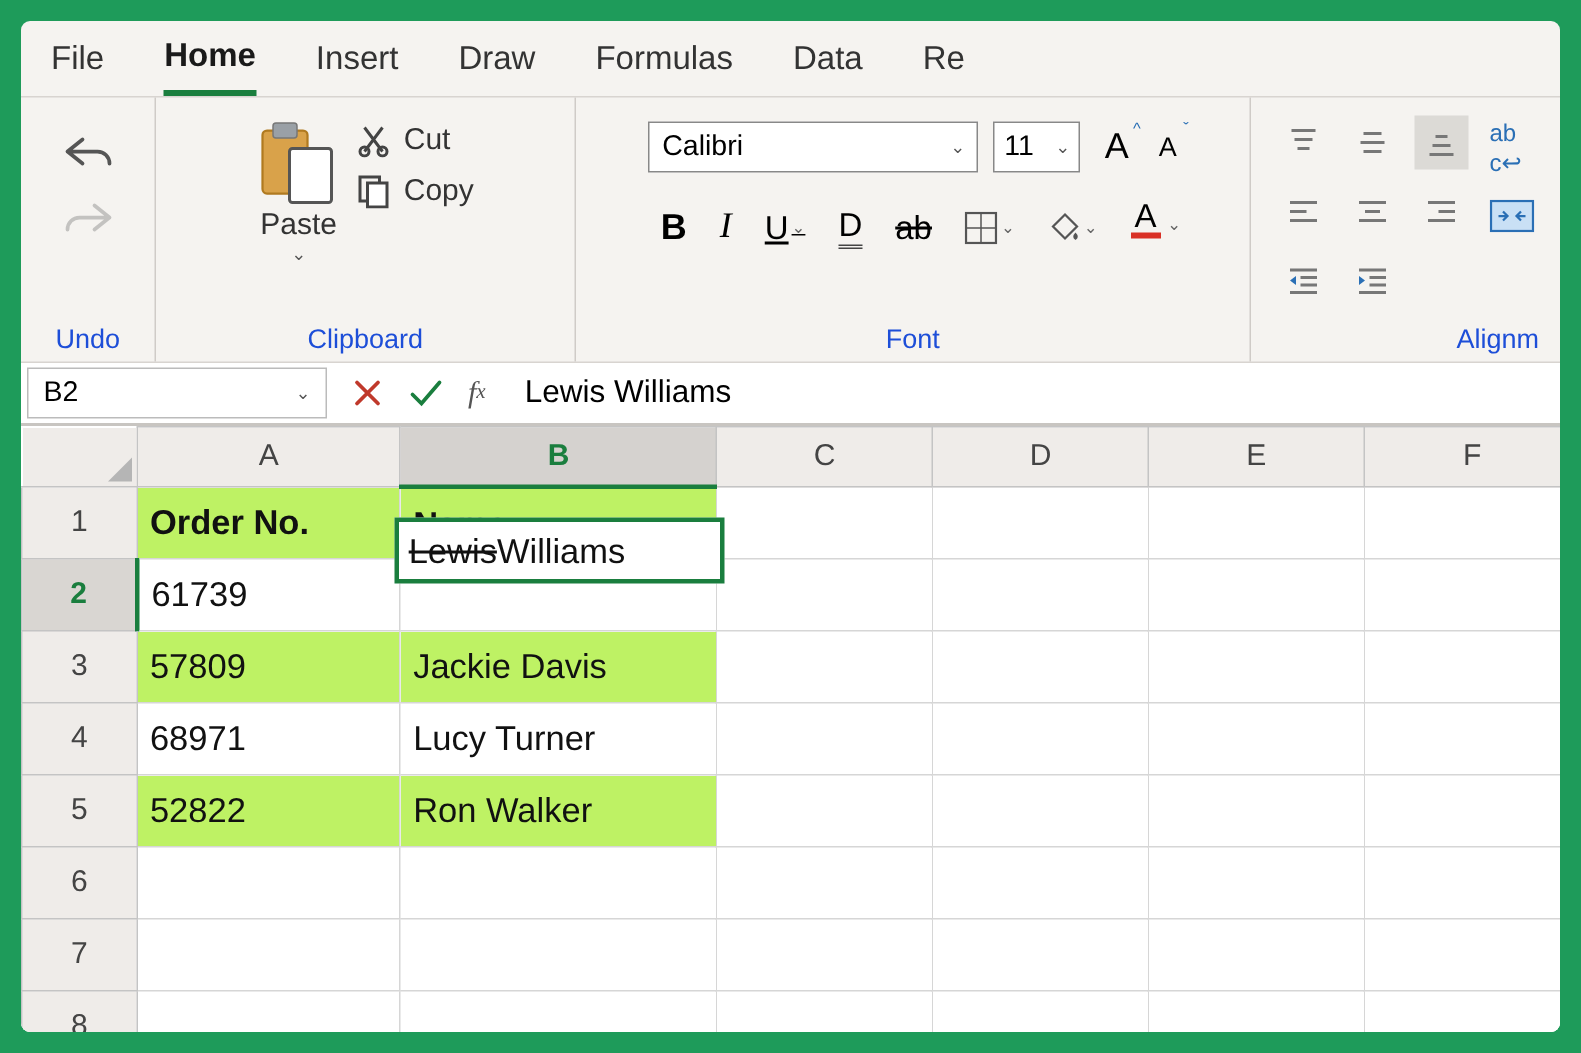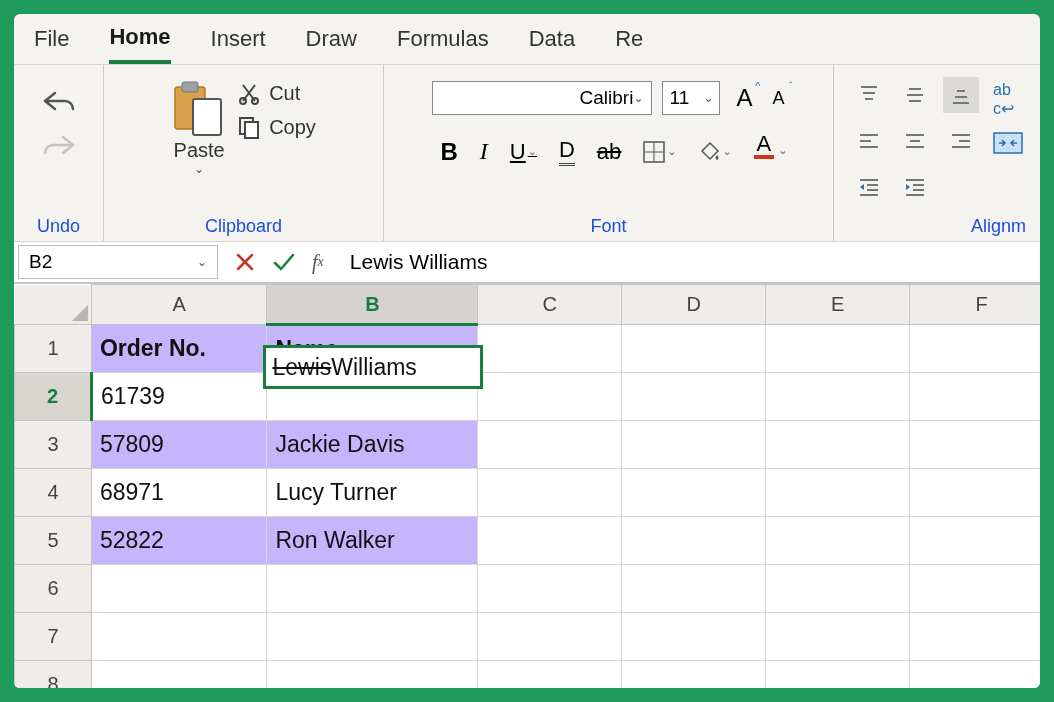--- a/index.html
+++ b/index.html
@@ -55,21 +55,21 @@
   
   .clip-body { display: flex; gap: 10px; padding-top: 6px; }
   .paste-col { display: flex; flex-direction: column; align-items: center; gap: 0px; }
   .paste-label { font-size: 20px; color: #333; }
   .clip-actions { display: flex; flex-direction: column; gap: 10px; padding-top: 2px; }
   .clip-row { display: flex; align-items: center; gap: 8px; font-size: 20px; color: #333; cursor: pointer; }
   .clip-row.disabled { color: #a8a5a1; }
   
   .font-body { display: flex; flex-direction: column; gap: 18px; padding-top: 8px; }
   .font-row1 { display: flex; align-items: center; gap: 10px; }
-  .font-name-box { border: 1px solid #888; background: #fff; height: 34px; width: 220px; display: flex; align-items: center; padding: 0 8px; font-size: 19px; justify-content: flex-end; }
+  .font-name-box { border: 1px solid #888; background: #fff; height: 34px; width: 220px; display: flex; align-items: center; padding: 0 8px; font-size: 19px; justify-content: space-between; }
   .font-size-box { border: 1px solid #888; background: #fff; height: 34px; width: 58px; display: flex; align-items: center; padding: 0 6px; font-size: 19px; justify-content: space-between; }
   .grow-shrink { display: flex; gap: 10px; margin-left: 6px; }
   .font-row2 { display: flex; align-items: center; gap: 22px; padding-left: 8px; }
   .f-btn { cursor: pointer; display:inline-flex; align-items:center; }
   .caret { font-size: 11px; color: #666; margin-left: 2px; }
   
   .align-body { display: grid; grid-template-columns: repeat(3, 36px); grid-template-rows: repeat(3, 36px); gap: 10px; padding-top: 4px; }
   .align-cell { display:flex; align-items:center; justify-content:center; cursor:pointer; }
   .align-extra { display:flex; flex-direction:column; gap:14px; padding-top:8px; margin-left:14px;}
   
@@ -86,21 +86,21 @@
   
   .grid-wrap { flex:1; overflow:hidden; background:#fff; }
   table.sheet { border-collapse: collapse; width: 1040px; }
   .corner { width: 80px; height: 40px; border-right:1px solid #c4c4c4; border-bottom:1px solid #c4c4c4; background:#efece9; position:relative;}
   .corner::after { content:""; position:absolute; right:3px; bottom:3px; width:0;height:0; border-left:16px solid transparent; border-bottom:16px solid #b5b5b5;}
   th.colh { background:#efece9; border:1px solid #c4c4c4; font-weight:400; font-size:20px; color:#444; height:40px; }
   th.colh.sel { background:#d5d2cf; border-bottom:3px solid #1a7e3e; font-weight:700; color:#1a7e3e;}
   th.rowh { background:#efece9; border:1px solid #c4c4c4; font-weight:400; font-size:20px; color:#444; width:80px;}
   th.rowh.sel { background:#d9d6d2; border-right:3px solid #1a7e3e; font-weight:700; color:#1a7e3e;}
   td.cell { border:1px solid #d6d6d6; height:48px; padding:0 8px; font-size:23px; color:#111; background:#fff; position:relative;}
-  td.cell.formatted { background:#c4b5fd; }
+  td.cell.formatted { background:#bef264; }
   .colA { width: 180px; }
   .colB { width: 216px; }
   .colC,.colD,.colE,.colF { width: 150px; }
   .bold { font-weight:700; }
   .edit-overlay {
     position:absolute; top:-28px; left:-4px; right:-6px; height:44px;
     border:3px solid #1a7e3e; background:#fff; display:flex; align-items:center;
     padding:0 6px; font-size:23px; z-index:5;
   }
   .strike { text-decoration: line-through; }

